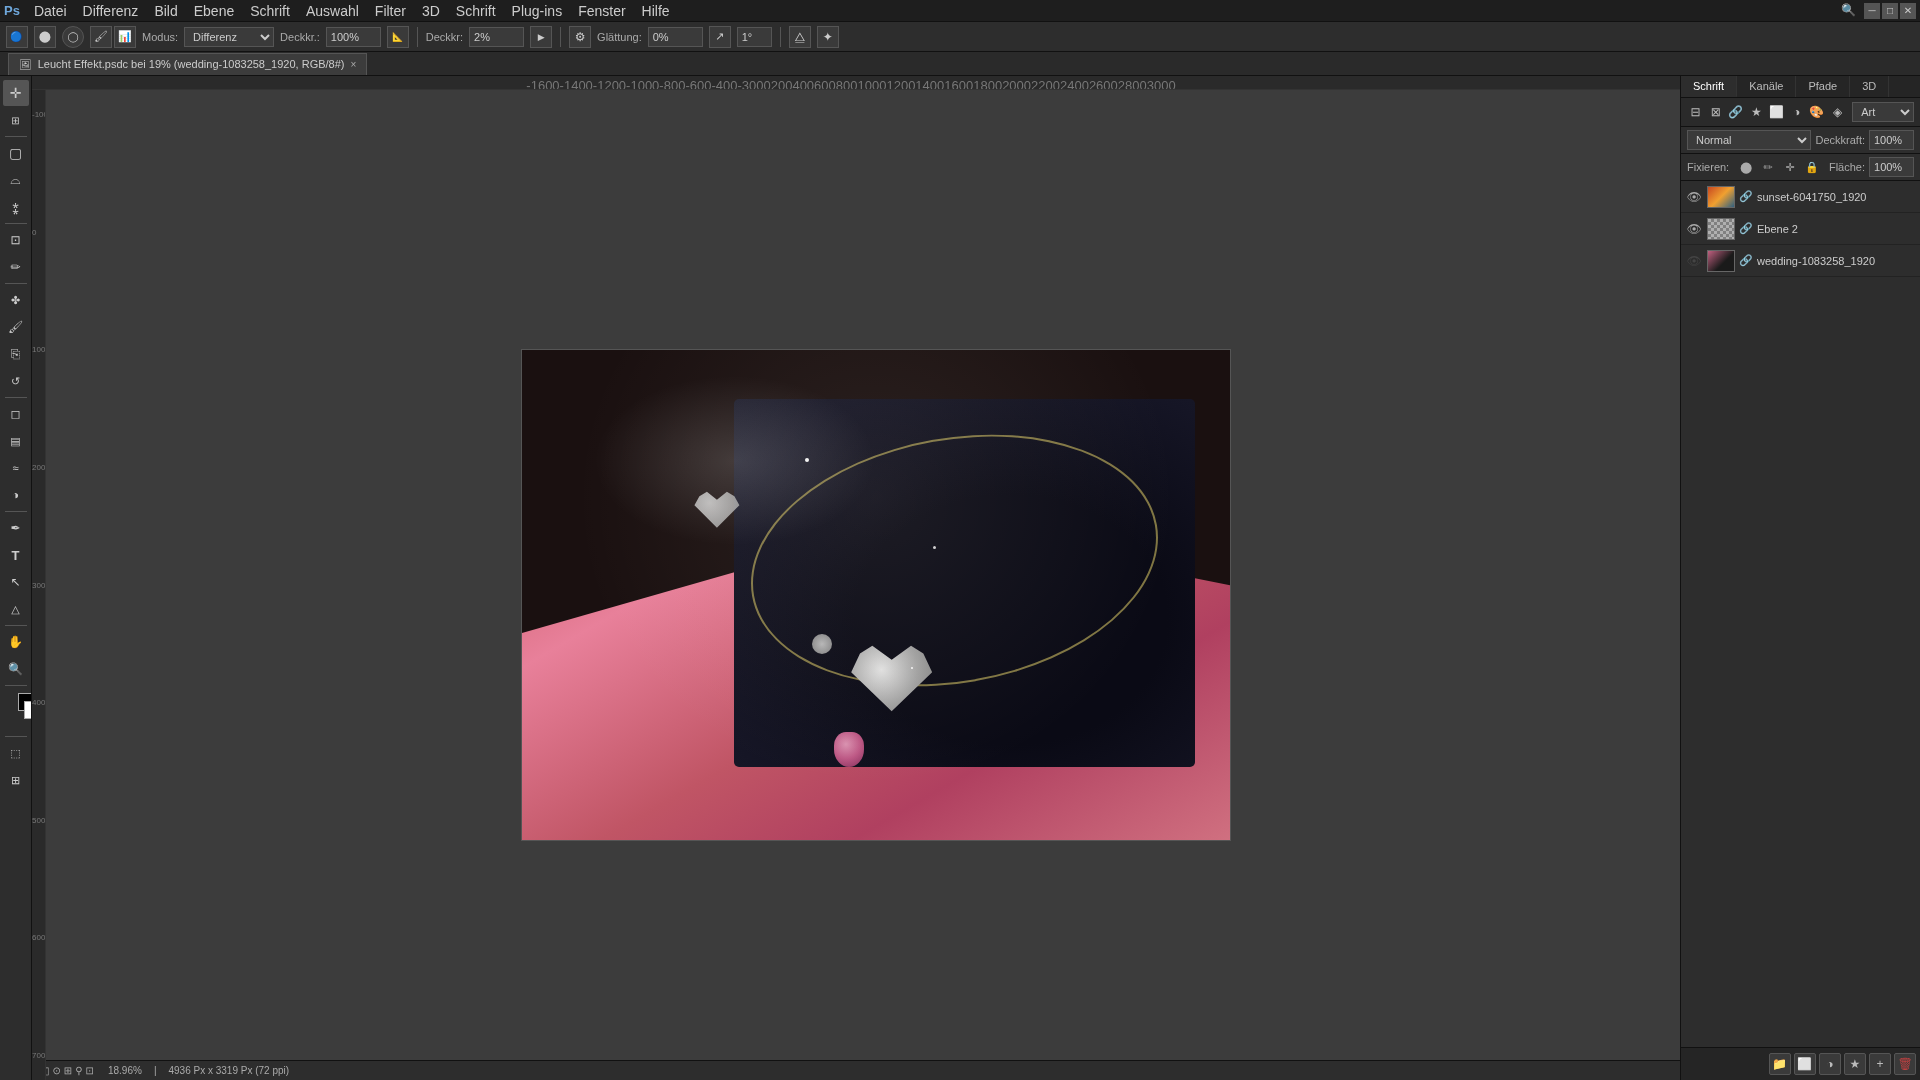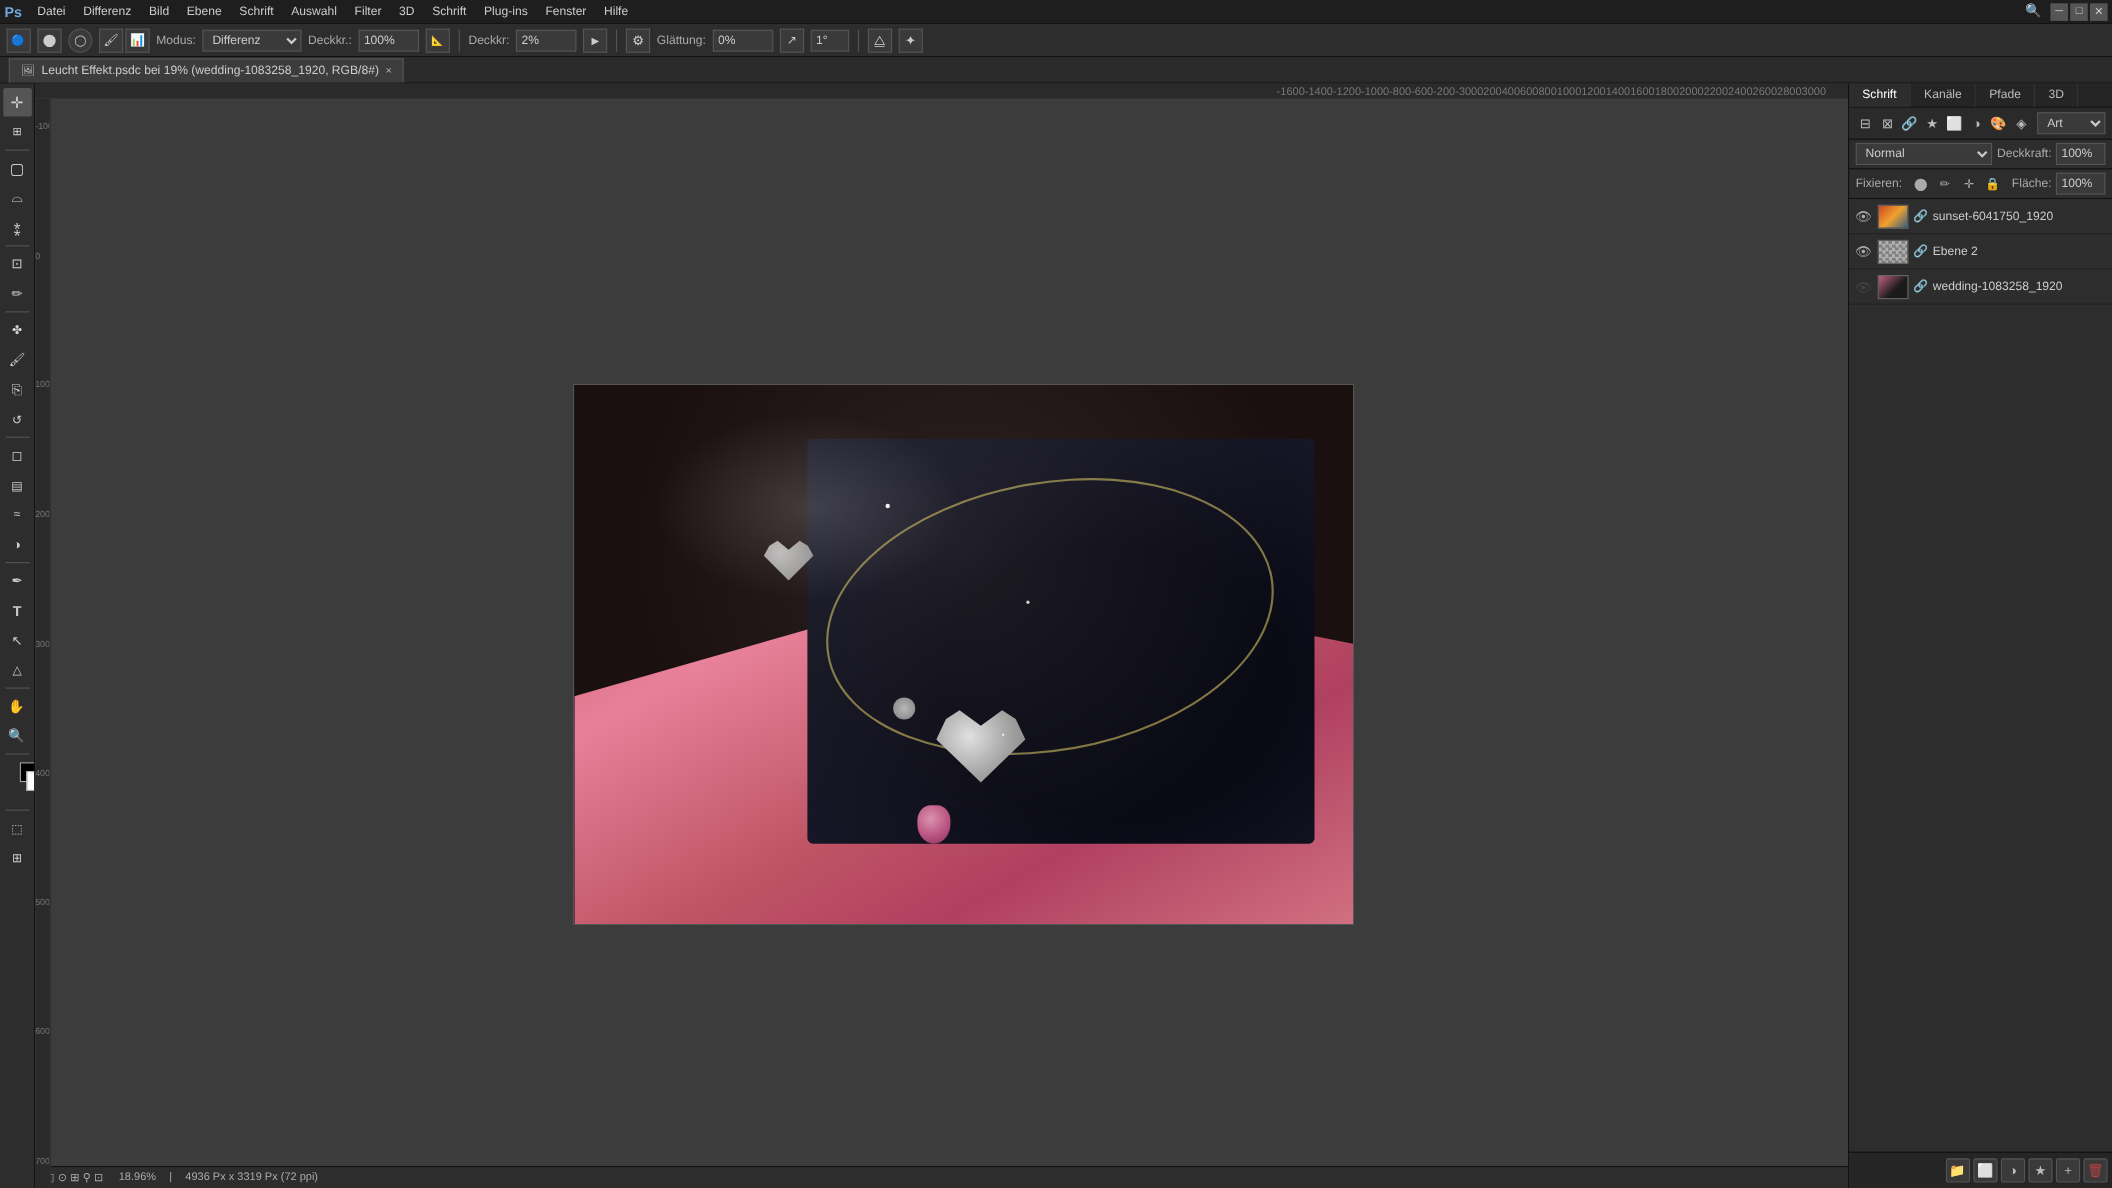--- a/index.html
+++ b/index.html
@@ -1,20 +1,20 @@
 <!DOCTYPE html>
 <html><head>
   <meta charset="utf-8">
   <style>
     * { margin: 0; padding: 0; box-sizing: border-box; }
     body { width: 1920px; height: 1080px; overflow: hidden; background: #3c3c3c; font-family: 'Arial', sans-serif; font-size: 11px; color: #ccc; user-select: none; }
 
     
     #menu-bar { display: flex; align-items: center; height: 22px; background: #1e1e1e; border-bottom: 1px solid #111; padding: 0 4px; }
-    #menu-bar .menu-item { padding: 2px 8px; color: #ccc; cursor: pointer; font-size: 11px; }
+    #menu-bar .menu-item { padding: 2px 8px; color: #ccc; cursor: pointer; font-size: 14px; }
     .window-controls { margin-left: auto; display: flex; gap: 2px; }
     .window-control-btn { width: 16px; height: 16px; background: #555; border: none; color: #ccc; font-size: 10px; cursor: pointer; display: flex; align-items: center; justify-content: center; }
 
     
     #options-bar { display: flex; align-items: center; height: 30px; background: #2d2d2d; border-bottom: 1px solid #111; padding: 0 6px; gap: 6px; }
     .options-icon { width: 22px; height: 22px; background: #3a3a3a; border: 1px solid #555; display: flex; align-items: center; justify-content: center; cursor: pointer; font-size: 13px; }
     .options-label { font-size: 11px; color: #aaa; }
     .options-select { background: #3a3a3a; border: 1px solid #555; color: #ccc; font-size: 11px; padding: 1px 4px; height: 20px; cursor: pointer; }
     .options-input { background: #3a3a3a; border: 1px solid #555; color: #ccc; font-size: 11px; padding: 1px 4px; height: 20px; width: 55px; }
     .options-separator { width: 1px; height: 20px; background: #555; margin: 0 2px; }
@@ -188,28 +188,28 @@
     <div class="tool-btn" title="Screen Mode" style="font-size:11px;">⊞</div>
   </div>
 
   <div id="canvas-area">
 
     <div class="ruler-top-container">
       <svg class="ruler-canvas">
         <rect width="100%" height="14" fill="#2a2a2a"></rect>
 
       </svg>
-      <div style="position:absolute;top:2px;left:0;right:0;display:flex;justify-content:flex-end;padding:0 20px;font-size:10px;color:#777;">
+      <div style="position:absolute;top:2px;left:0;right:10px;display:flex;justify-content:center;padding:0 20px;font-size:13px;color:#777;">
         <span>-1600</span>
           <span>-1400</span>
           <span>-1200</span>
           <span>-1000</span>
           <span>-800</span>
           <span>-600</span>
-          <span>-200</span>
+          <span>-400</span>
           <span>-300</span>
           <span>0</span>
           <span>200</span>
           <span>400</span>
           <span>600</span>
           <span>800</span>
           <span>1000</span>
           <span>1200</span>
           <span>1400</span>
           <span>1600</span>

